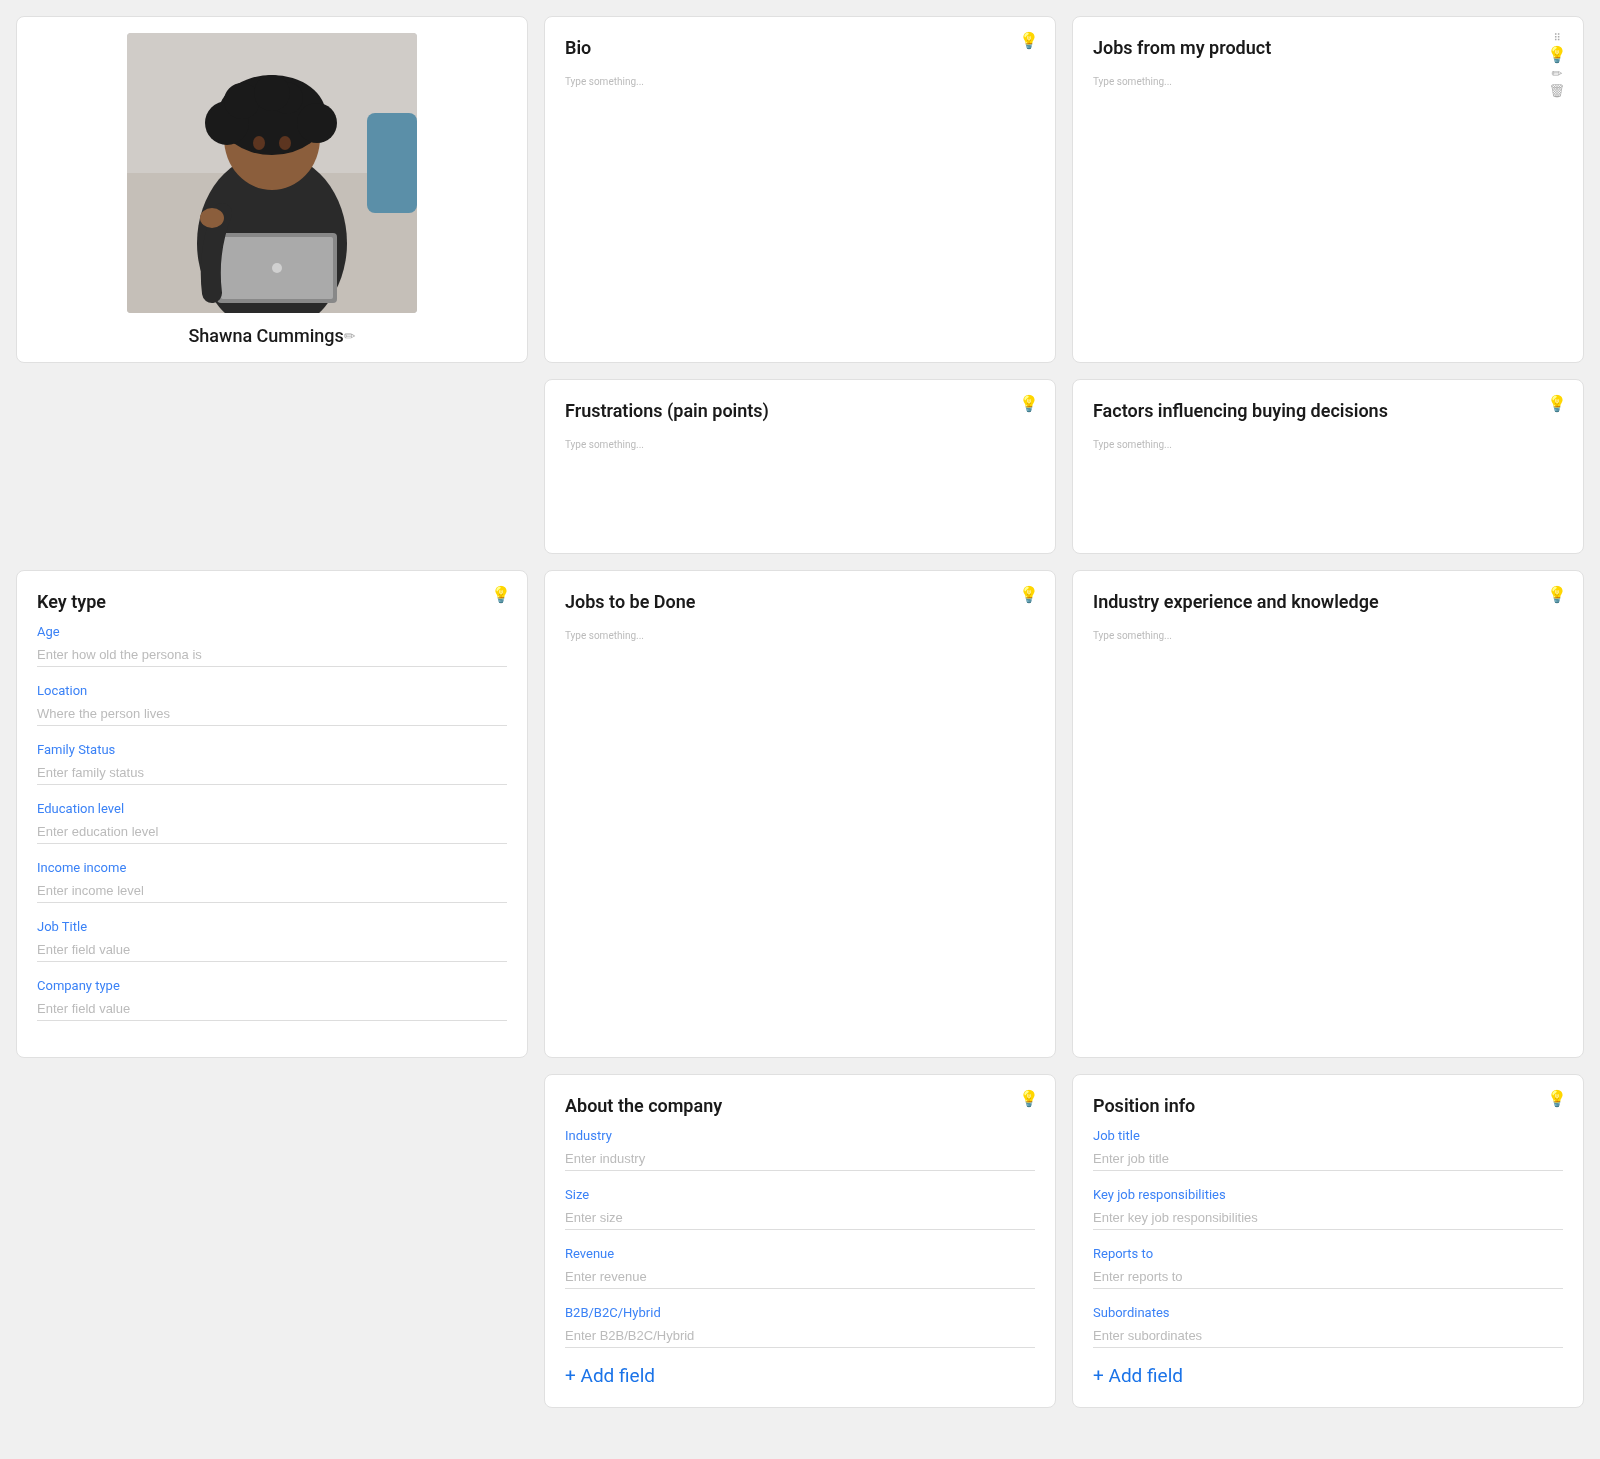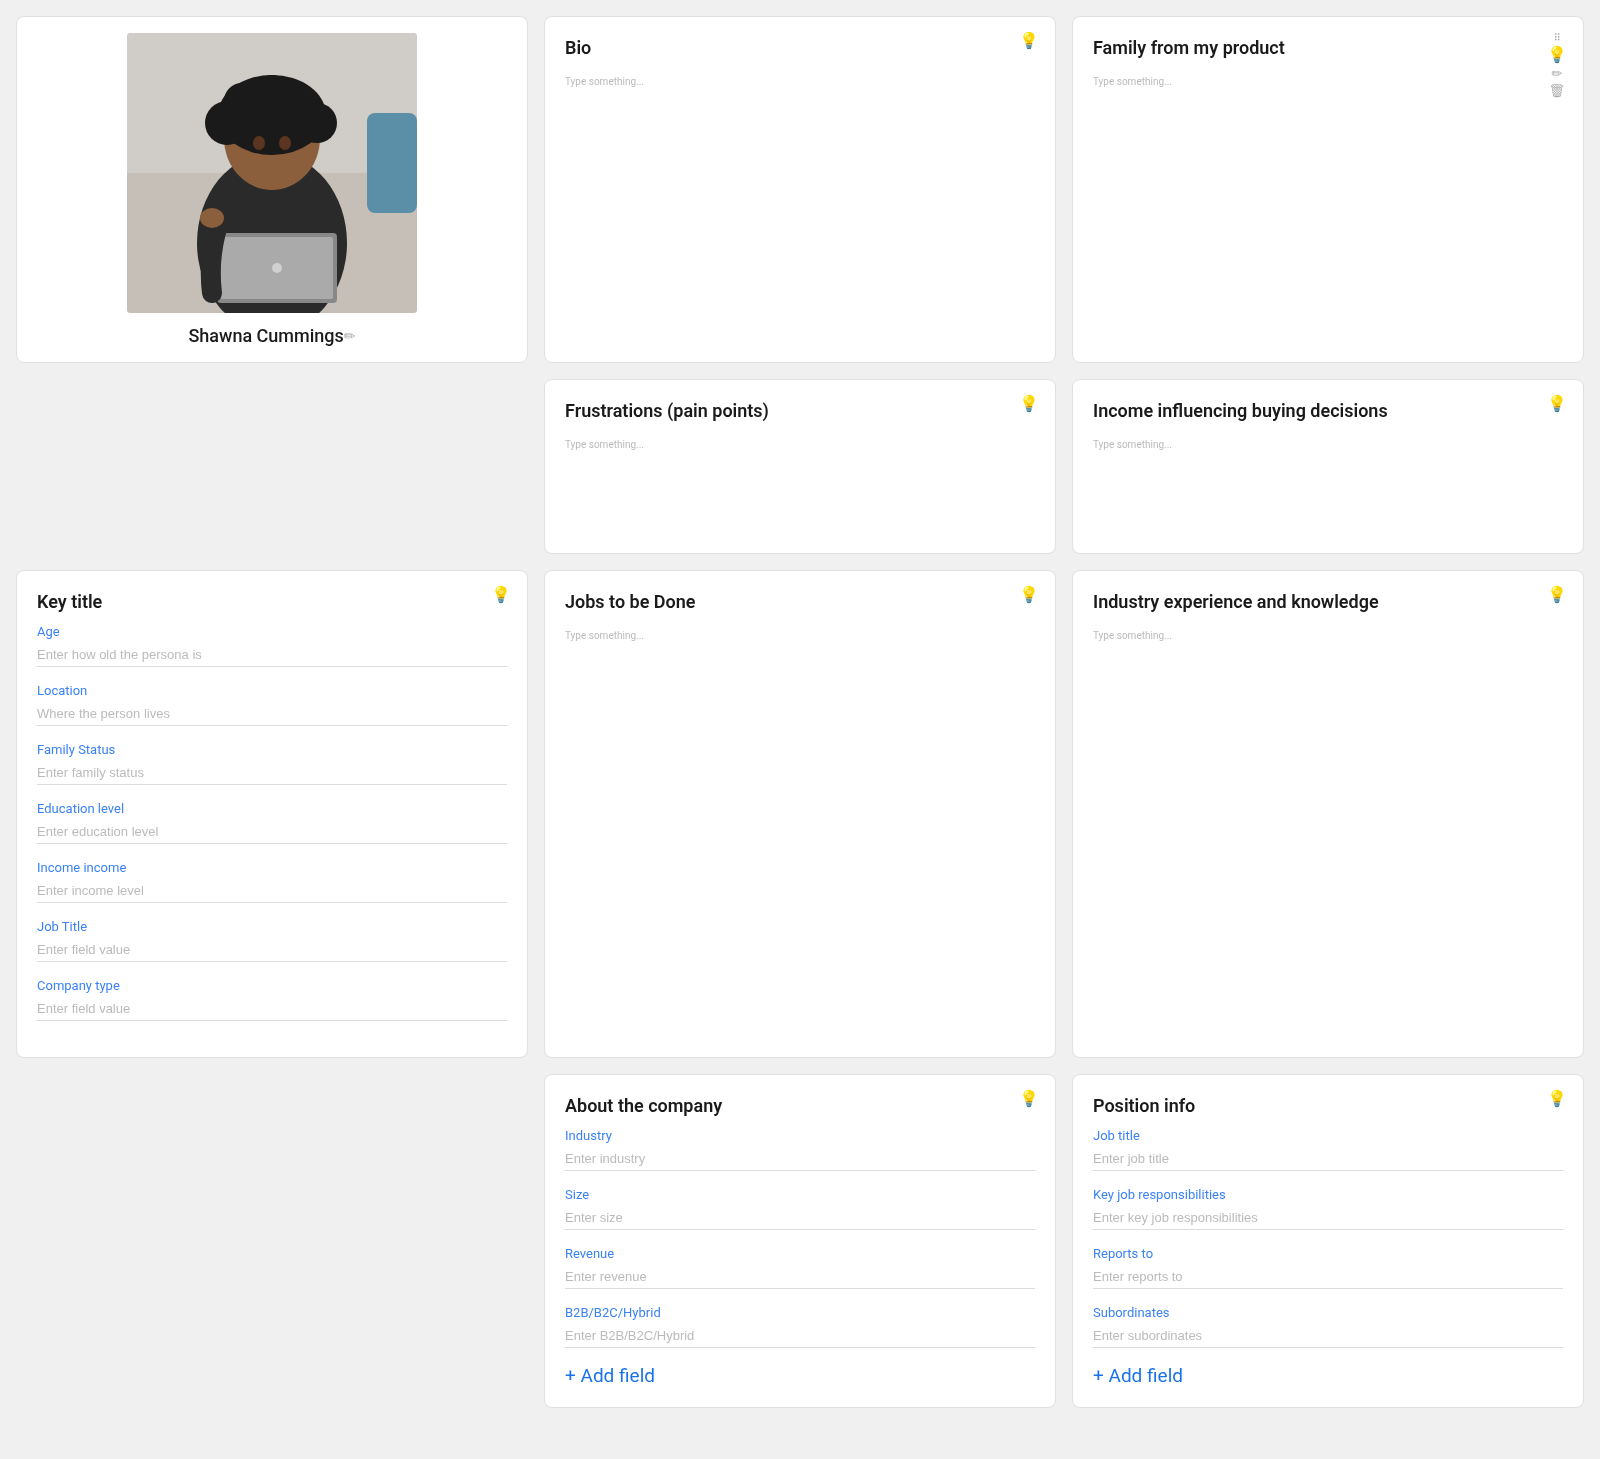--- a/index.html
+++ b/index.html
@@ -175,51 +175,51 @@
     </div>
   </div>
 
   <div class="card">
     <div class="card-icon">
       <span style="font-size:10px; color:#aaa;">⠿</span>
       <span>💡</span>
       <span style="font-size:13px;">✏</span>
       <span style="font-size:13px;">🗑</span>
     </div>
-    <div class="card-title">Family from my product</div>
+    <div class="card-title">Jobs from my product</div>
     <div class="large-text-area">
       <span class="card-placeholder">Type something...</span>
     </div>
   </div>
 
   <div class="card" style="grid-column: 2;">
     <div class="card-icon">
       <span>💡</span>
     </div>
     <div class="card-title">Frustrations (pain points)</div>
     <div class="large-text-area">
       <span class="card-placeholder">Type something...</span>
     </div>
   </div>
 
   <div class="card">
     <div class="card-icon">
       <span>💡</span>
     </div>
-    <div class="card-title">Income influencing buying decisions</div>
+    <div class="card-title">Factors influencing buying decisions</div>
     <div class="large-text-area">
       <span class="card-placeholder">Type something...</span>
     </div>
   </div>
 
   <div class="card key-info-card">
     <div class="card-icon">
       <span>💡</span>
     </div>
-    <div class="card-title">Key title</div>
+    <div class="card-title">Key type</div>
     <div id="key-info-fields">
         <div class="field-group"><div class="field-label">Age</div><input type="text" class="field-input" placeholder="Enter how old the persona is" style=""></div>
         <div class="field-group"><div class="field-label">Location</div><input type="text" class="field-input" placeholder="Where the person lives" style=""></div>
         <div class="field-group"><div class="field-label">Family Status</div><input type="text" class="field-input" placeholder="Enter family status" style=""></div>
         <div class="field-group"><div class="field-label">Education level</div><input type="text" class="field-input" placeholder="Enter education level" style=""></div>
         <div class="field-group"><div class="field-label">Income income</div><input type="text" class="field-input" placeholder="Enter income level" style=""></div>
         <div class="field-group"><div class="field-label">Job Title</div><input type="text" class="field-input" placeholder="Enter field value" style=""></div>
         <div class="field-group"><div class="field-label">Company type</div><input type="text" class="field-input" placeholder="Enter field value" style=""></div>
       </div>
   </div>

